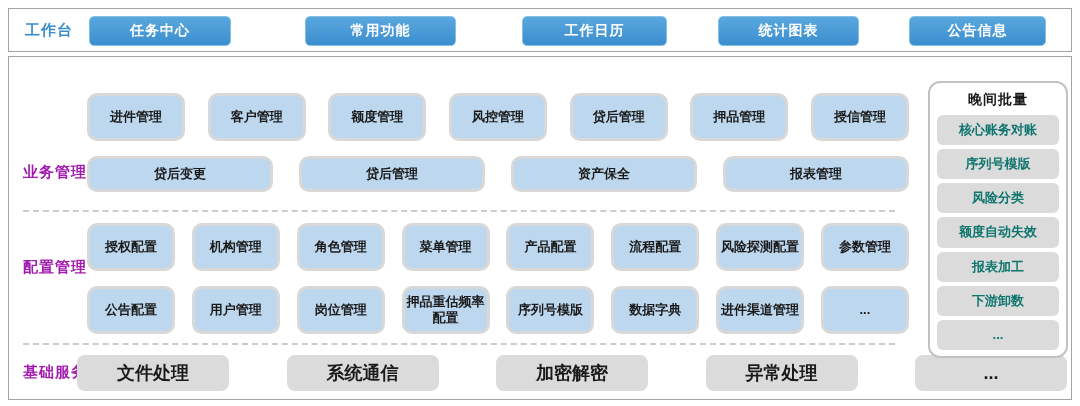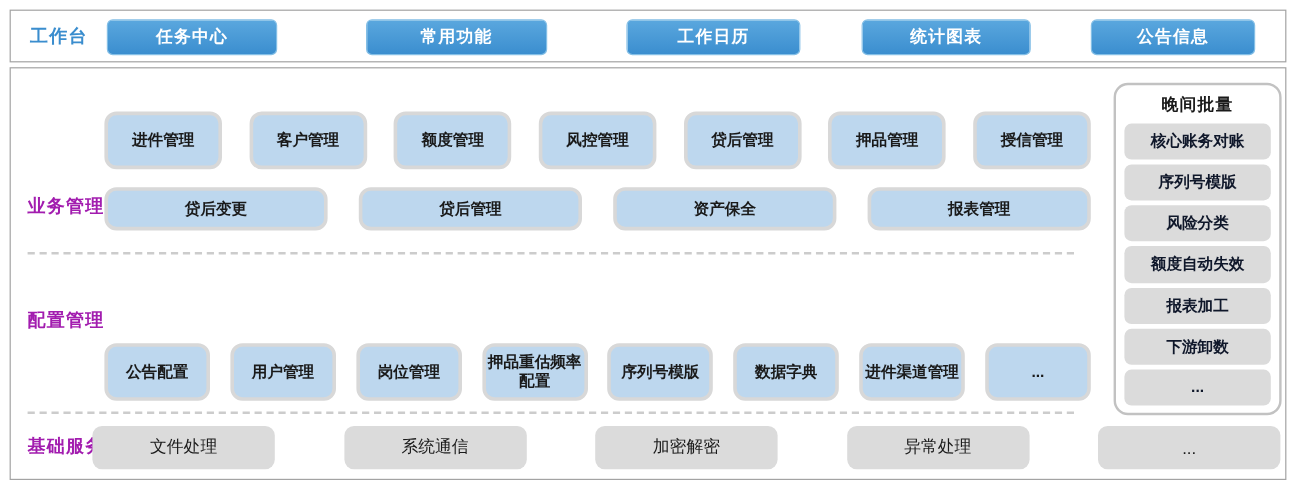--- a/index.html
+++ b/index.html
@@ -57,45 +57,45 @@
     font-size: 13px; font-weight: bold; color: #1a1a1a; line-height: 1.2;
     padding: 2px; cursor: pointer;
   }
   .row-biz1 .tile { width: 98px; }
   .row-biz2 .tile { width: 186px; }
   .row-cfg1 .tile, .row-cfg2 .tile { width: 88px; }
 
   .gray-tile {
     background: #dbdbdb; border: none; border-radius: 8px;
     display: flex; align-items: center; justify-content: center;
-    font-size: 14px; font-weight: normal; color: #1a1a1a; cursor: pointer;
+    font-size: 18px; font-weight: bold; color: #1a1a1a; cursor: pointer;
   }
   .row-base .gray-tile { width: 152px; }
 
   .divider {
     position: absolute; left: 14px; width: 872px; height: 0;
     border-top: 2px dashed #cccccc;
   }
   .dash-1 { top: 153px; }
   .dash-2 { top: 286px; }
 
   
   .night-panel {
-    position: absolute; left: 919px; top: 12px; width: 140px; height: 277px;
+    position: absolute; left: 919px; top: 24px; width: 140px; height: 277px;
     border: 2px solid #c2c2c2; border-radius: 12px; background: #ffffff;
     padding: 6px 7px; display: flex; flex-direction: column;
   }
   .night-title {
     text-align: center; font-size: 14px; font-weight: bold; color: #1a1a1a;
     height: 22px; line-height: 20px; letter-spacing: 1px;
   }
   .night-item {
     background: #dbdbdb; border-radius: 6px; flex: 1; margin-top: 4px;
     display: flex; align-items: center; justify-content: center;
-    font-size: 13px; font-weight: bold; color: #0f172a; cursor: pointer;
+    font-size: 13px; font-weight: bold; color: #0f766e; cursor: pointer;
   }
 </style>
 </head>
 <body>
 
 <div class="topbar">
   <span class="topbar-label">工作台</span>
   <div class="blue-btn btn-0">任务中心</div>
   <div class="blue-btn btn-1">常用功能</div>
   <div class="blue-btn btn-2">工作日历</div>
@@ -121,20 +121,30 @@
 
   <div class="tile-row row-biz2">
     <div class="tile">贷后变更</div>
     <div class="tile">贷后管理</div>
     <div class="tile">资产保全</div>
     <div class="tile">报表管理</div>
   </div>
 
   <div class="divider dash-1"></div>
 
+  <div class="tile-row row-cfg1">
+    <div class="tile">授权配置</div>
+    <div class="tile">机构管理</div>
+    <div class="tile">角色管理</div>
+    <div class="tile">菜单管理</div>
+    <div class="tile">产品配置</div>
+    <div class="tile">流程配置</div>
+    <div class="tile">风险探测配置</div>
+    <div class="tile">参数管理</div>
+  </div>
 
   <div class="tile-row row-cfg2">
     <div class="tile">公告配置</div>
     <div class="tile">用户管理</div>
     <div class="tile">岗位管理</div>
     <div class="tile">押品重估频率配置</div>
     <div class="tile">序列号模版</div>
     <div class="tile">数据字典</div>
     <div class="tile">进件渠道管理</div>
     <div class="tile">...</div>

